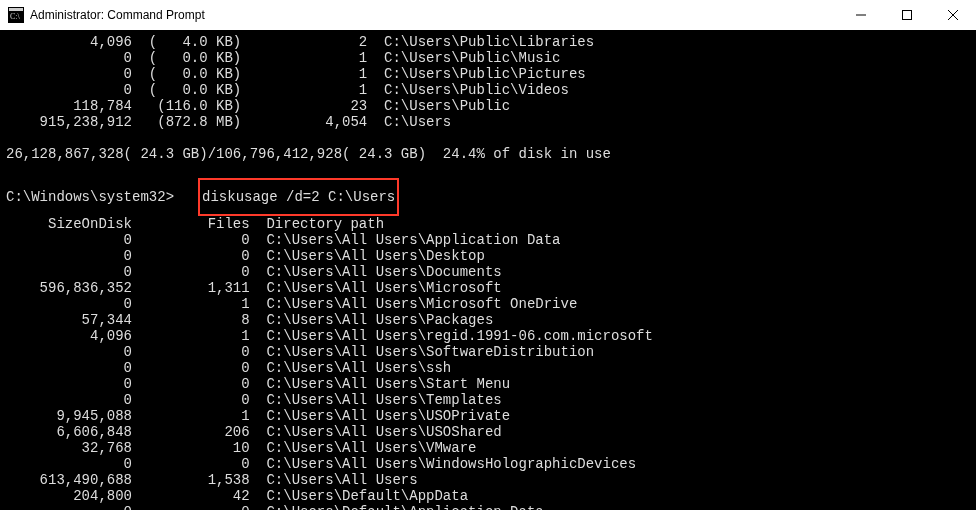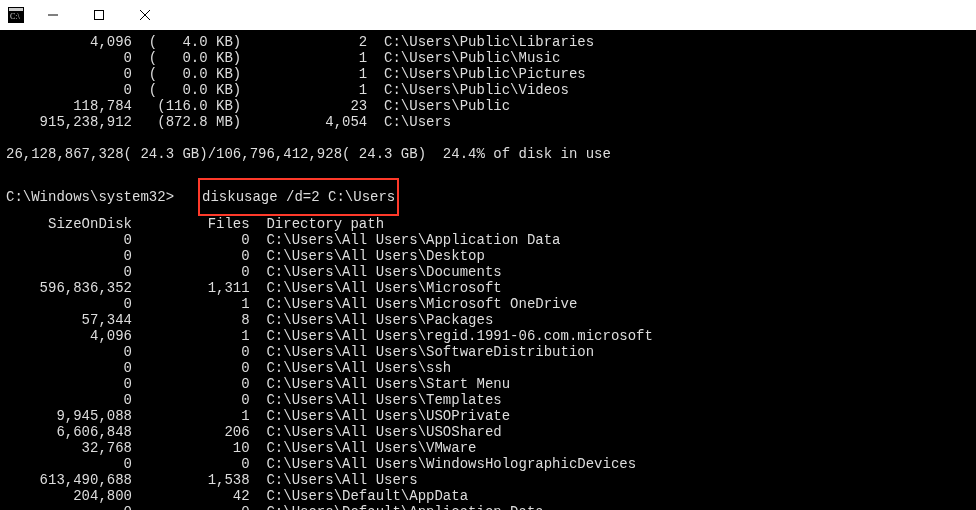--- a/index.html
+++ b/index.html
@@ -61,20 +61,21 @@
 <body>
 
 <div class="titlebar">
   <span class="titlebar-icon">
     <svg width="16" height="16" viewBox="0 0 16 16">
       <rect x="0" y="0" width="16" height="16" fill="#000"></rect>
       <rect x="1" y="1" width="14" height="3" fill="#ccc"></rect>
       <text x="2" y="12" font-size="8" fill="#ccc" font-family="Consolas">C:\</text>
     </svg>
   </span>
+  <span class="titlebar-title">Administrator: Command Prompt</span>
   <div class="titlebar-controls">
     <div class="titlebar-btn">
       <svg width="10" height="10" viewBox="0 0 10 10">
           <line x1="0" y1="5" x2="10" y2="5" stroke="#000" stroke-width="1"></line>
         </svg>
     </div>
     <div class="titlebar-btn">
       <svg width="10" height="10" viewBox="0 0 10 10">
           <rect x="0.5" y="0.5" width="9" height="9" fill="none" stroke="#000" stroke-width="1"></rect>
         </svg>

